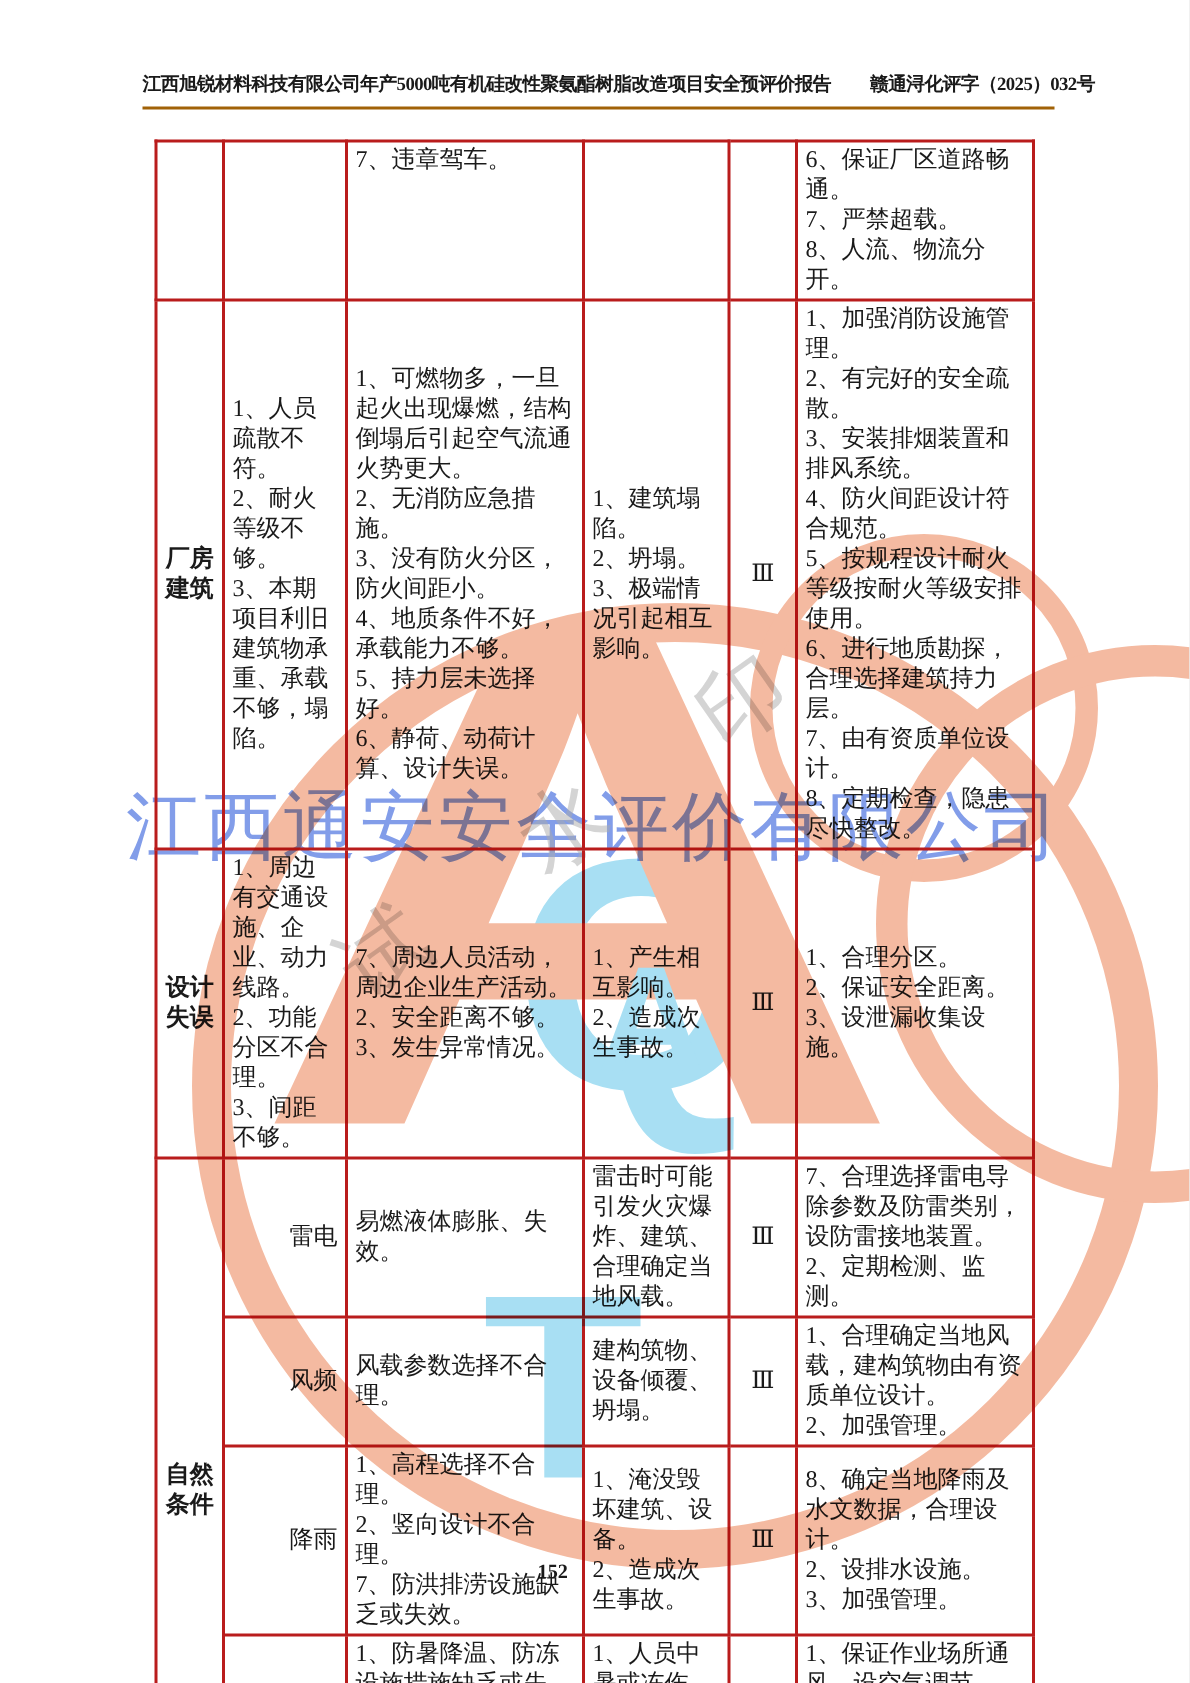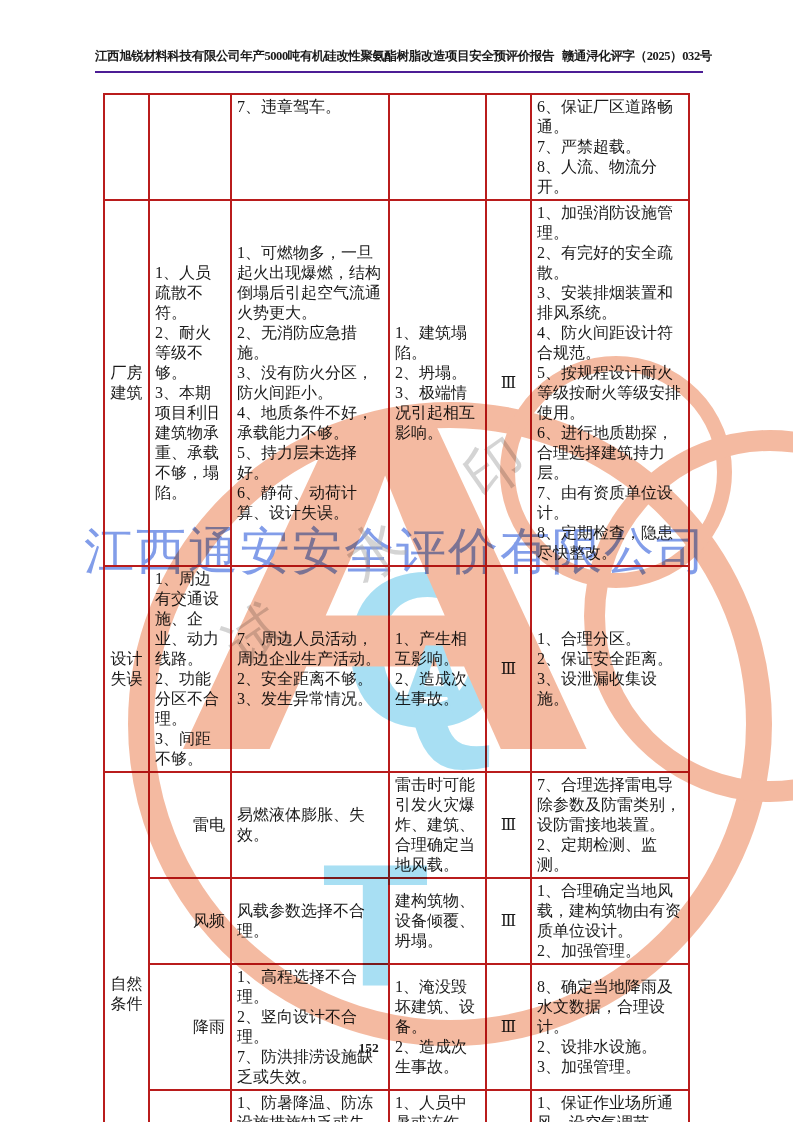--- a/index.html
+++ b/index.html
@@ -5,23 +5,23 @@
   html,body{margin:0;padding:0;background:#e8e8e8;}
   .page{
     position:relative;width:793px;height:1122px;background:#ffffff;
     overflow:hidden;font-family:"Liberation Serif","DejaVu Serif",serif;color:#1a1a1a;
   }
   
   .header{
     position:absolute;left:95px;top:48px;width:608px;
     display:flex;justify-content:space-between;align-items:flex-end;
     font-weight:bold;font-size:12.5px;letter-spacing:-0.4px;white-space:nowrap;
-    border-bottom:2px solid #4c1d95;padding-bottom:6px;z-index:2;
-  }
-  .header .doc-no{margin-left:8px;}
+    border-bottom:2px solid #a16207;padding-bottom:6px;z-index:2;
+  }
+  .header .doc-no{margin-left:26px;}
   
   .wm-company{
     position:absolute;left:84px;top:518px;width:640px;z-index:1;
     font-size:50px;color:#1d4ed8;opacity:.55;letter-spacing:2px;white-space:nowrap;
     font-family:Liberation Mono, monospace;pointer-events:none;
   }
   .wm-diagonal{
     position:absolute;left:210px;top:620px;z-index:1;
     font-size:58px;color:#ababab;opacity:.5;letter-spacing:88px;white-space:nowrap;
     transform:rotate(-35deg);transform-origin:left top;
@@ -54,21 +54,21 @@
     font-weight:bold;color:#9fdcf2;font-family:"Liberation Sans",sans-serif;
   }
   
   .tbl-wrap{position:absolute;left:103px;top:93px;z-index:3;}
   table{border-collapse:collapse;table-layout:fixed;width:585px;background:transparent;}
   td{
     border:2px solid #b91c1c;font-size:16px;line-height:20px;
     padding:2px 5px;vertical-align:middle;white-space:pre-line;
     overflow:hidden;word-break:break-all;
   }
-  td.lbl{text-align:center;padding:2px 1px;}
+  td.lbl{text-align:center;padding:2px 1px;font-weight:bold;}
   td.sublbl{text-align:right;padding-left:7px;white-space:nowrap;}
   td.lvl{text-align:center;padding:2px 1px;}
   td.vtop{vertical-align:top;}
   tr.r1{height:79px;} tr.r2{height:349px;} tr.r3{height:165px;}
   tr.r4{height:104px;} tr.r5{height:78px;} tr.r6{height:82px;} tr.r7{height:87px;}
   
   .page-number{
     position:absolute;left:0;top:1040px;width:737px;text-align:center;
     font-size:13.5px;z-index:2;font-weight:bold;
   }

